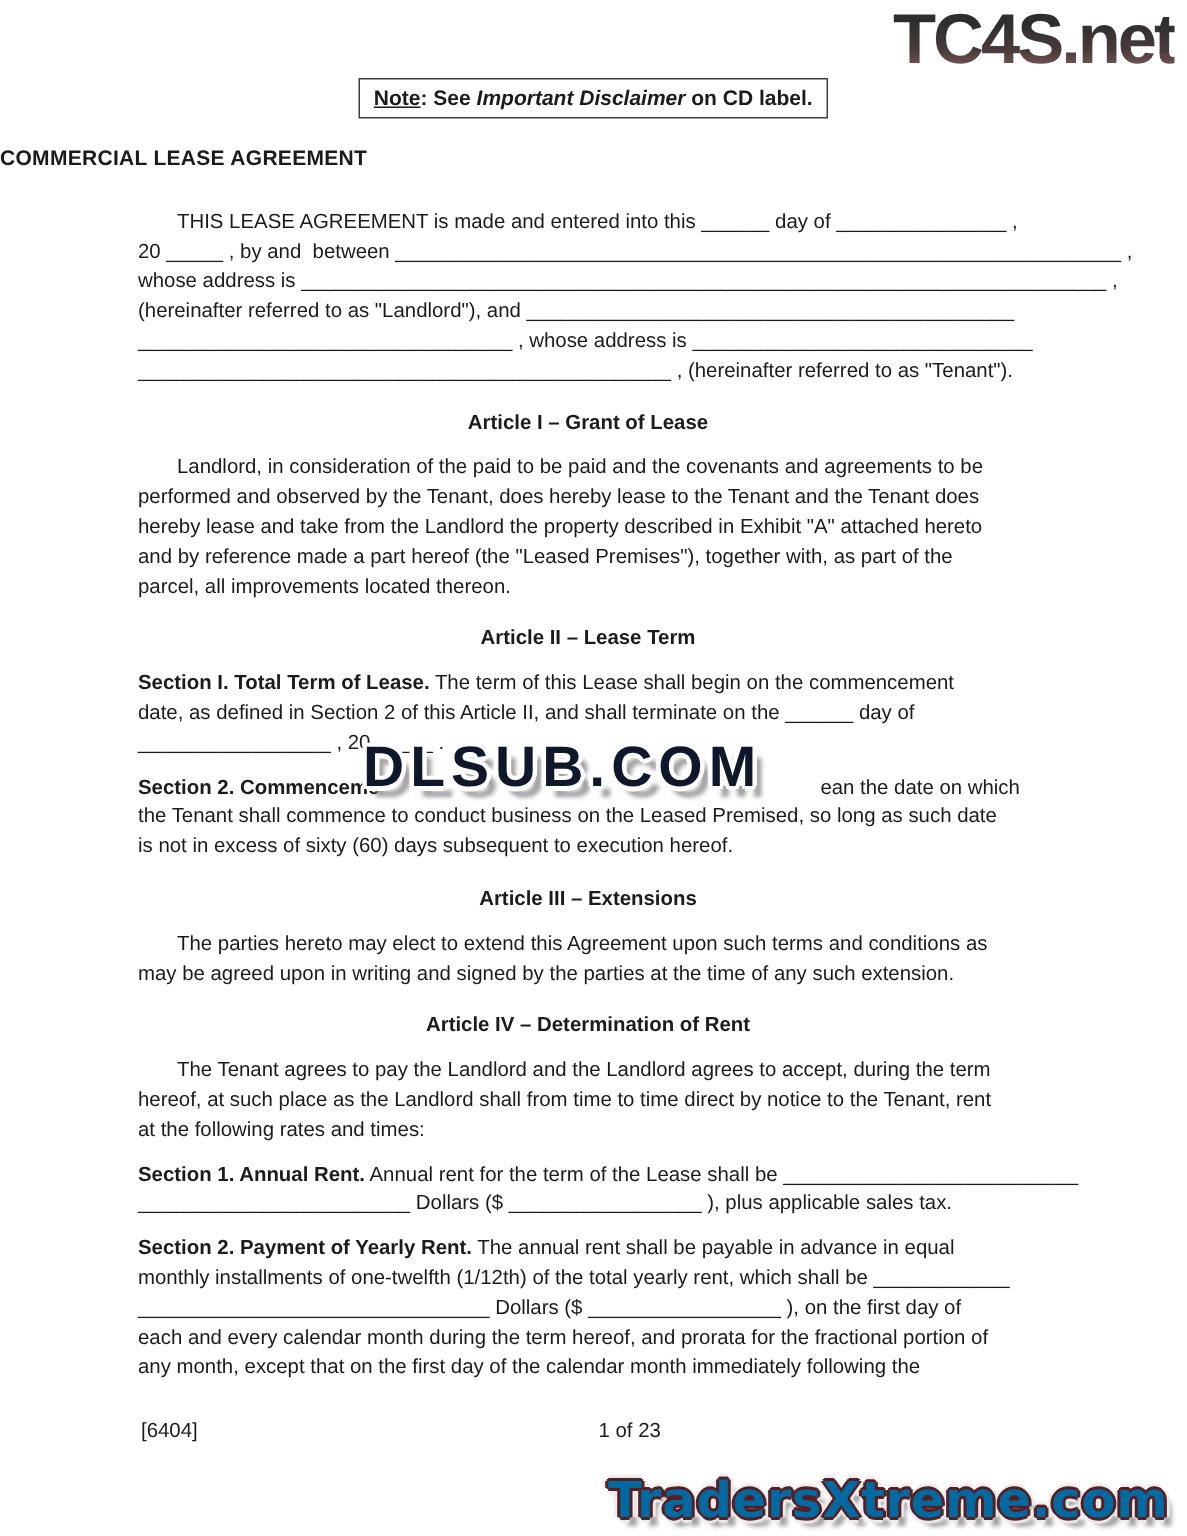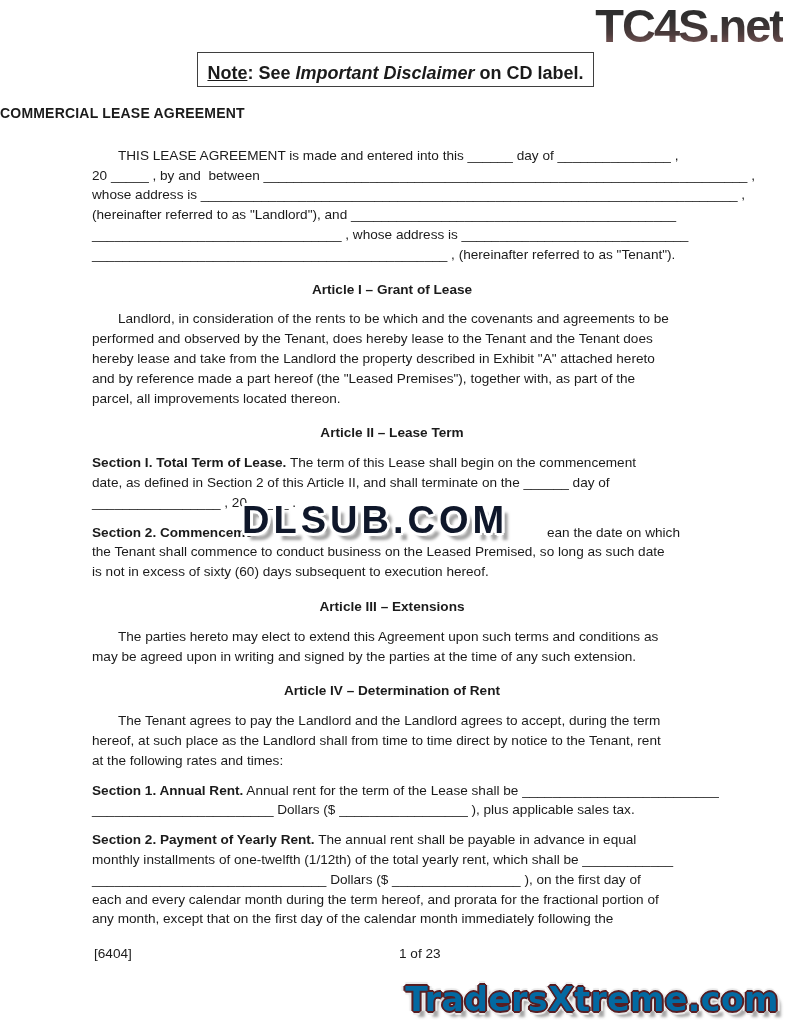--- a/index.html
+++ b/index.html
@@ -15,21 +15,21 @@
     position:absolute; top:0px; right:8px;
     font-family:"Liberation Sans", sans-serif;
     font-weight:bold; font-size:47px; line-height:52px; letter-spacing:-2px;
     background:linear-gradient(#2e2e2e 30%, #4a3b3b 65%, #8a6161 95%);
     -webkit-background-clip:text; background-clip:text;
     color:transparent; -webkit-text-fill-color:transparent;
   }
   
   .notebox {
     width:max-content; margin:52px auto 4px; border:1px solid #3f3f3f;
-    padding:10px 9px 3px; font-weight:bold; font-size:18px; line-height:20px;
+    padding:2px 9px 3px; font-weight:bold; font-size:14px; line-height:20px;
   }
   .note-label { text-decoration:underline; }
   .note-em { font-style:italic; }
   .title {
     margin-top:17px; text-align:left; font-weight:bold; font-size:14px;
     letter-spacing:.2px;
   }
   
   .doc-body { margin:22px 99px 8px 92px; }
   .heading { margin:15px 0 0; font-weight:bold; text-align:center; }
@@ -85,21 +85,21 @@
       <div class="para">
         <div class="line indent"><span>THIS LEASE AGREEMENT is made and entered into this ______ day of _______________ ,</span></div>
         <div class="line"><span>20 _____ , by and  between ________________________________________________________________ ,</span></div>
         <div class="line"><span>whose address is _______________________________________________________________________ ,</span></div>
         <div class="line"><span>(hereinafter referred to as "Landlord"), and ___________________________________________</span></div>
         <div class="line"><span>_________________________________ , whose address is ______________________________</span></div>
         <div class="line"><span>_______________________________________________ , (hereinafter referred to as "Tenant").</span></div>
       </div>
       <div class="heading">Article I – Grant of Lease</div>
       <div class="para">
-        <div class="line indent"><span>Landlord, in consideration of the rents to be which and the covenants and agreements to be</span></div>
+        <div class="line indent"><span>Landlord, in consideration of the paid to be paid and the covenants and agreements to be</span></div>
         <div class="line"><span>performed and observed by the Tenant, does hereby lease to the Tenant and the Tenant does</span></div>
         <div class="line"><span>hereby lease and take from the Landlord the property described in Exhibit "A" attached hereto</span></div>
         <div class="line"><span>and by reference made a part hereof (the "Leased Premises"), together with, as part of the</span></div>
         <div class="line"><span>parcel, all improvements located thereon.</span></div>
       </div>
       <div class="heading">Article II – Lease Term</div>
       <div class="para">
         <div class="line"><span class="b">Section I. Total Term of Lease.</span><span> The term of this Lease shall begin on the commencement</span></div>
         <div class="line"><span>date, as defined in Section 2 of this Article II, and shall terminate on the ______ day of</span></div>
         <div class="line"><span>_________________ , 20 _____ .</span></div>

